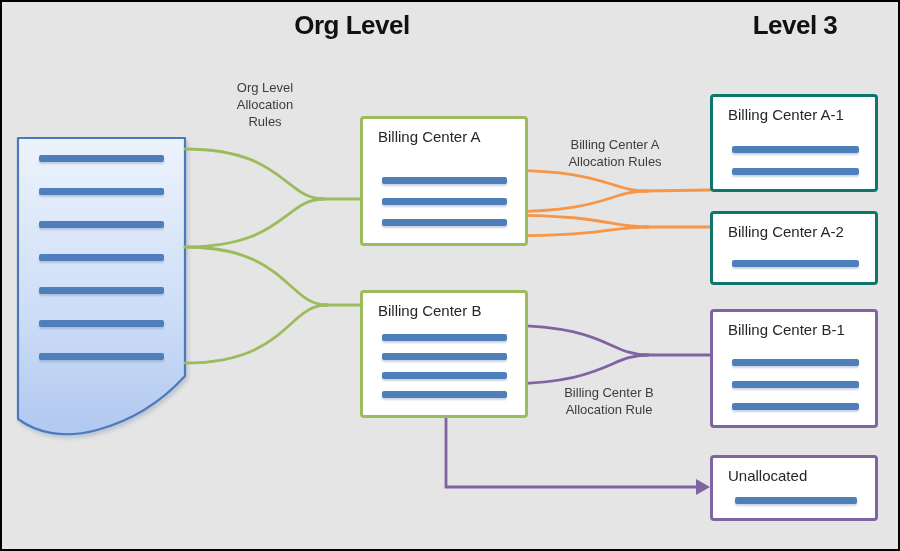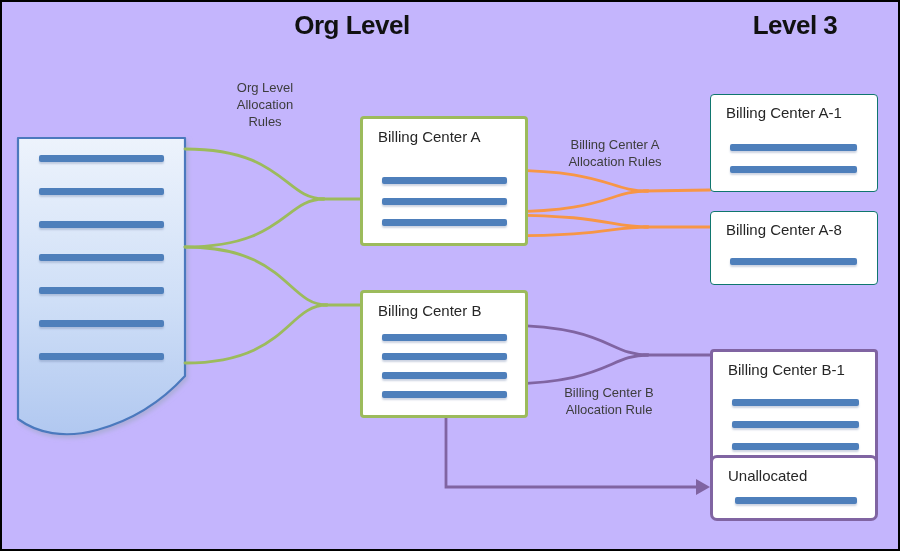--- a/index.html
+++ b/index.html
@@ -1,35 +1,35 @@
 <!DOCTYPE html>
 <html><head>
 <meta charset="utf-8">
 <style>
   html,body{margin:0;padding:0;background:#fff;}
   .canvas{
     position:relative; width:896px; height:547px;
-    border:2px solid #000; background:#c4b5fd; overflow:hidden;
+    border:2px solid #000; background:#e5e5e5; overflow:hidden;
     font-family:"Liberation Sans", sans-serif;
     text-decoration:underline;
   }
   .abs{position:absolute;}
   .title{
     font-size:26px; font-weight:bold; color:#111; letter-spacing:-0.5px;
     text-align:center; white-space:pre-line;
   }
   .label{
     font-size:13px; color:#3d3d3d; line-height:17px;
     text-align:center; white-space:pre-line;
   }
   .box{
     position:absolute; background:#fff; border-radius:4px; box-sizing:border-box;
   }
   .box.green {border:3px solid #9CBB5C;}
-  .box.orange{border:1px solid #0f766e;}
+  .box.orange{border:3px solid #0f766e;}
   .box.purple{border:3px solid #8064A2;}
   .box .box-title{
     position:absolute; left:15px; top:9px; font-size:15px; color:#262626;
     white-space:nowrap;
   }
   .lines{position:absolute; display:flex; flex-direction:column;}
   .bline{
     height:7px; background:#4E7FBB; border-radius:2px;
     box-shadow:0 2px 2px rgba(110,130,170,0.35);
   }
@@ -131,35 +131,35 @@
 
   <div class="box orange" style="left:708px; top:92px; width:168px; height:98px;">
     <div class="box-title">Billing Center A-1</div>
     <div class="lines" style="left:19px; top:49px; width:127px; gap:15px;">
         <div class="bline"></div>
         <div class="bline"></div>
       </div>
   </div>
 
   <div class="box orange" style="left:708px; top:209px; width:168px; height:74px;">
-    <div class="box-title">Billing Center A-8</div>
+    <div class="box-title">Billing Center A-2</div>
     <div class="lines" style="left:19px; top:46px; width:127px; gap:15px;">
         <div class="bline"></div>
       </div>
   </div>
 
-  <div class="box purple" style="left:708px; top:307px; width:168px; height:119px;margin-top:40px;">
+  <div class="box purple" style="left:708px; top:307px; width:168px; height:119px;">
     <div class="box-title">Billing Center B-1</div>
     <div class="lines" style="left:19px; top:47px; width:127px; gap:15px;">
         <div class="bline"></div>
         <div class="bline"></div>
         <div class="bline"></div>
       </div>
   </div>
 
-  <div class="box purple" style="left:708px; top:453px; width:168px; height:66px;border-radius:7px;">
+  <div class="box purple" style="left:708px; top:453px; width:168px; height:66px;">
     <div class="box-title">Unallocated</div>
     <div class="lines" style="left:22px; top:39px; width:122px; gap:15px;">
         <div class="bline"></div>
       </div>
   </div>
 
 </div>
 
 </body></html>

